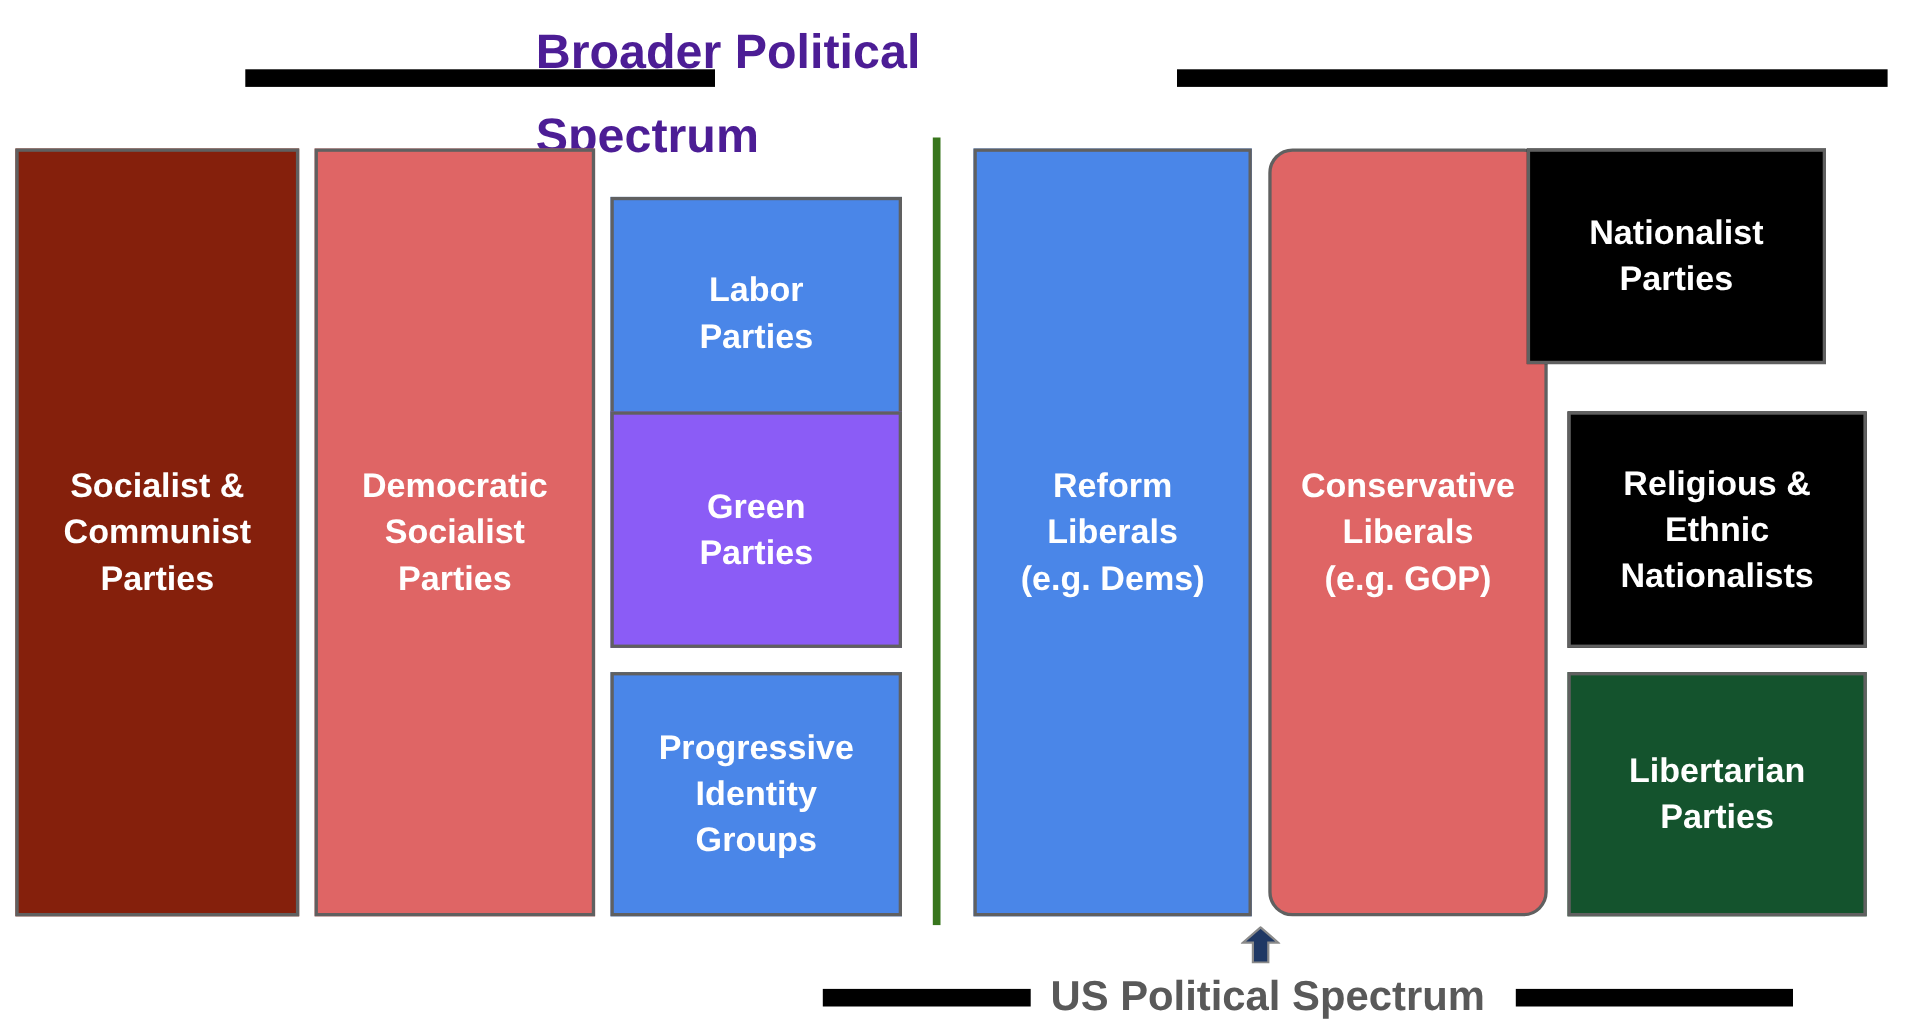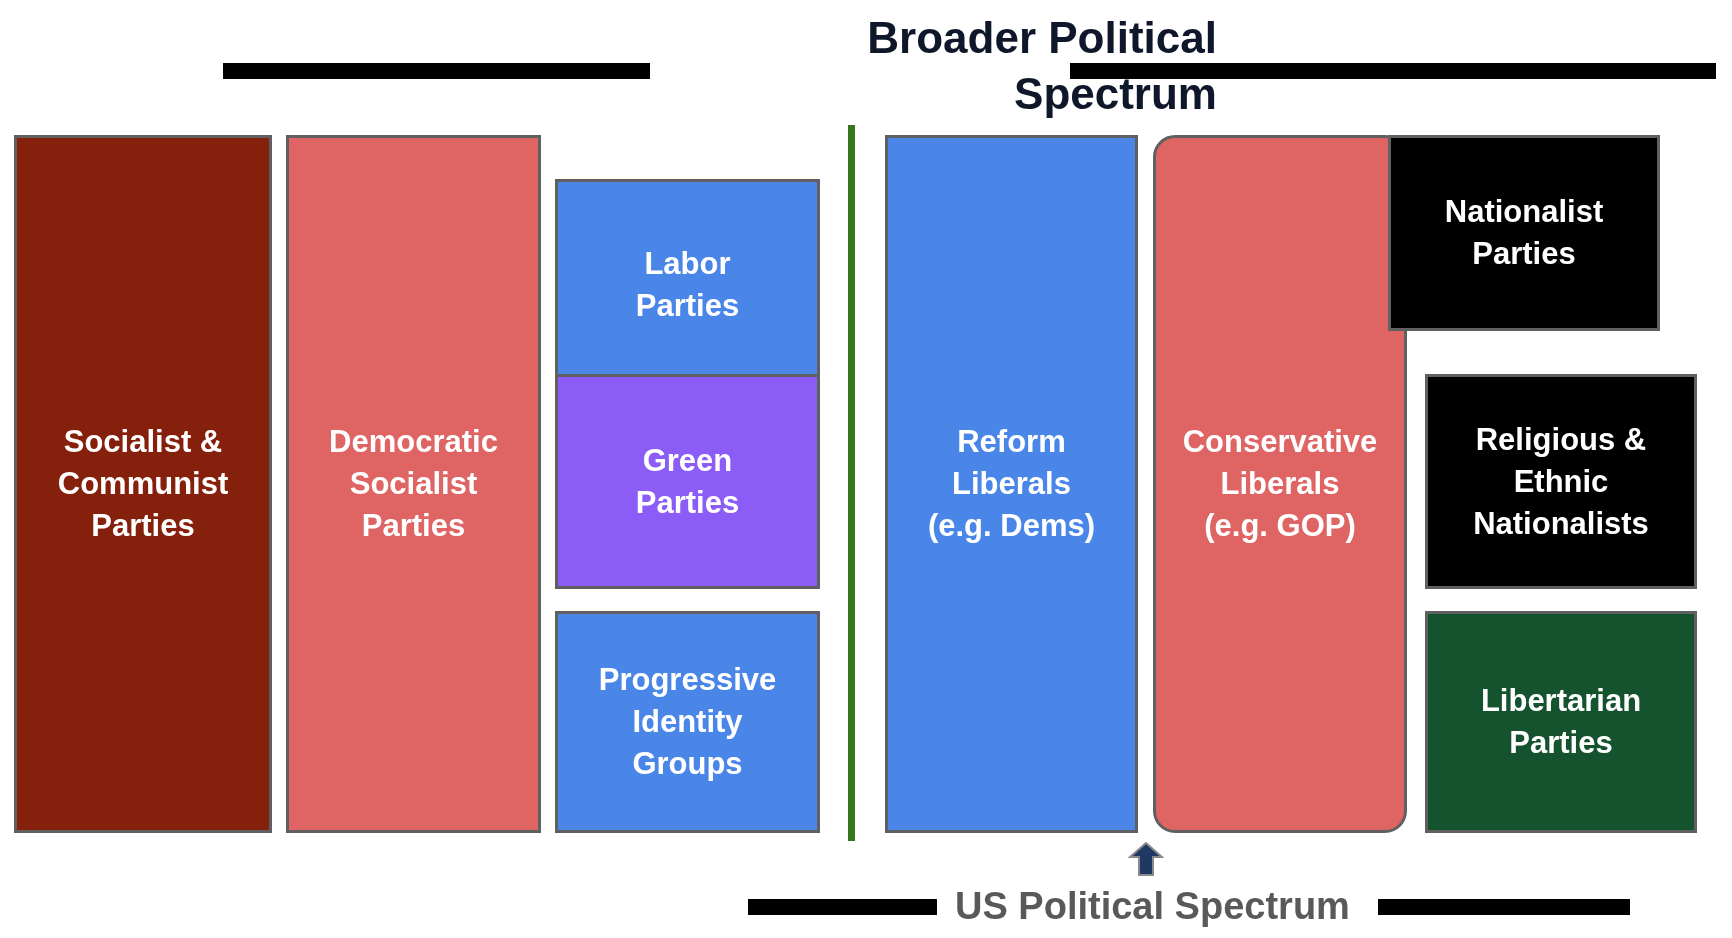--- a/index.html
+++ b/index.html
@@ -7,23 +7,23 @@
     position: relative;
     width: 1732px;
     height: 938px;
     background: #ffffff;
     font-family: "Liberation Sans", "DejaVu Sans", sans-serif;
     overflow: hidden;
   }
   .title {
     position: absolute;
     left: 487px; top: 10px; width: 730px;
-    text-align: right;
-    font-size: 44px; line-height: 56px; font-weight: bold;
-    color: #0f172a;
+    text-align: left;
+    font-size: 44px; line-height: 76px; font-weight: bold;
+    color: #4c1d95;
     white-space: pre-line;
   }
   .bar { position: absolute; height: 16px; background: #000000; }
   .bar-tl { left: 223px;  top: 63px;  width: 427px; }
   .bar-tr { left: 1070px; top: 63px;  width: 646px; }
   .bar-bl { left: 748px;  top: 899px; width: 189px; }
   .bar-br { left: 1378px; top: 899px; width: 252px; }
   .box {
     position: absolute;
     box-sizing: border-box;

